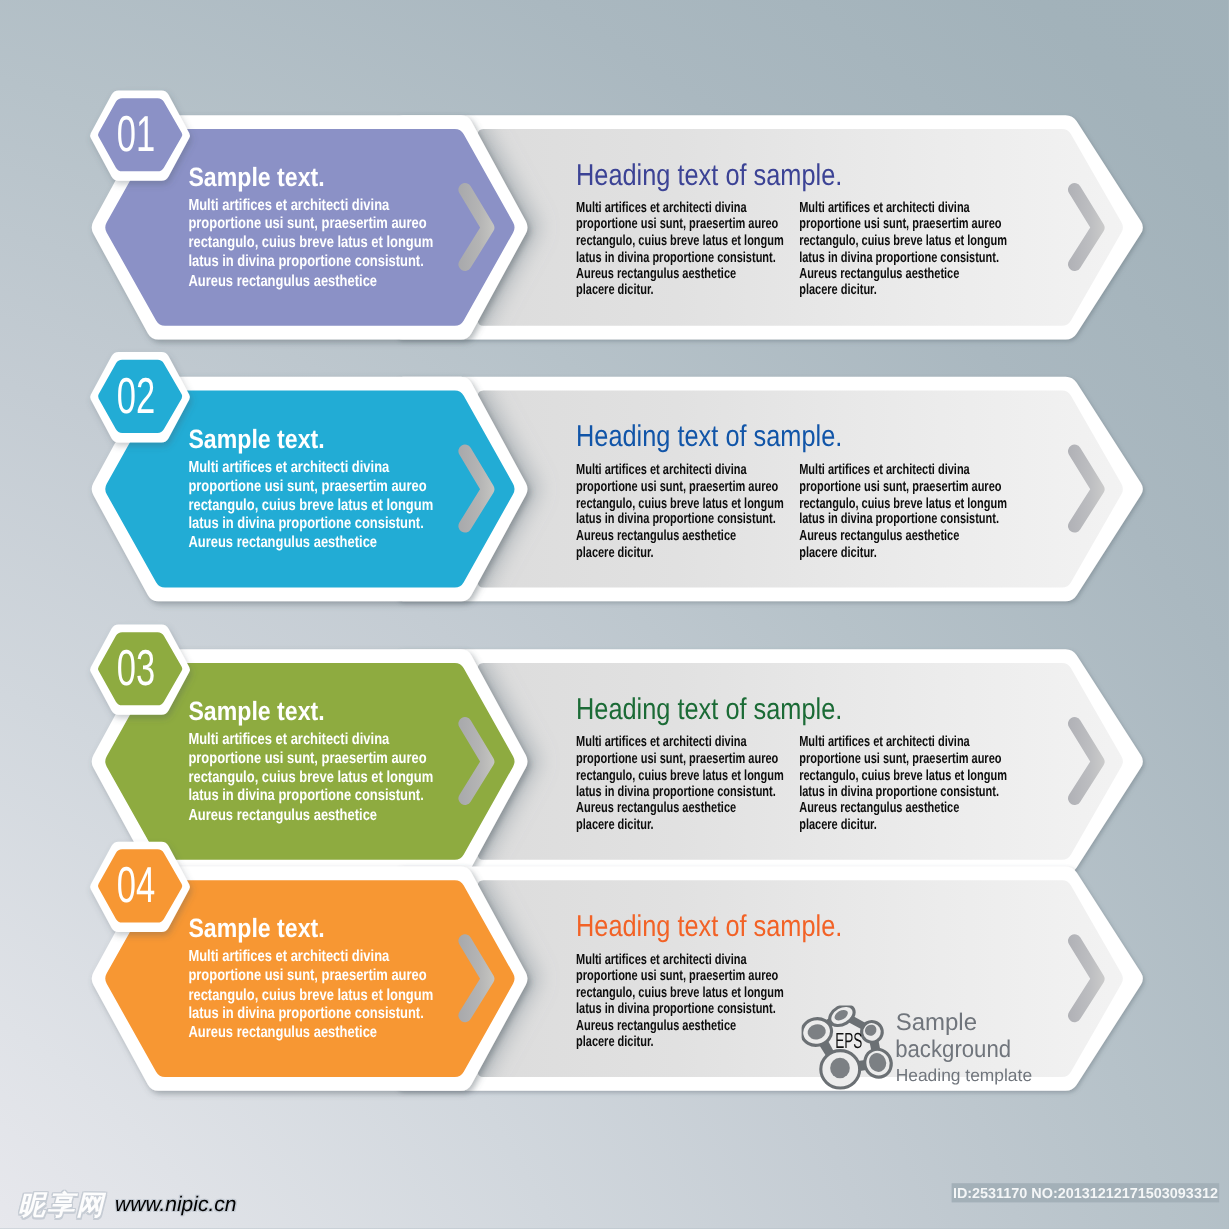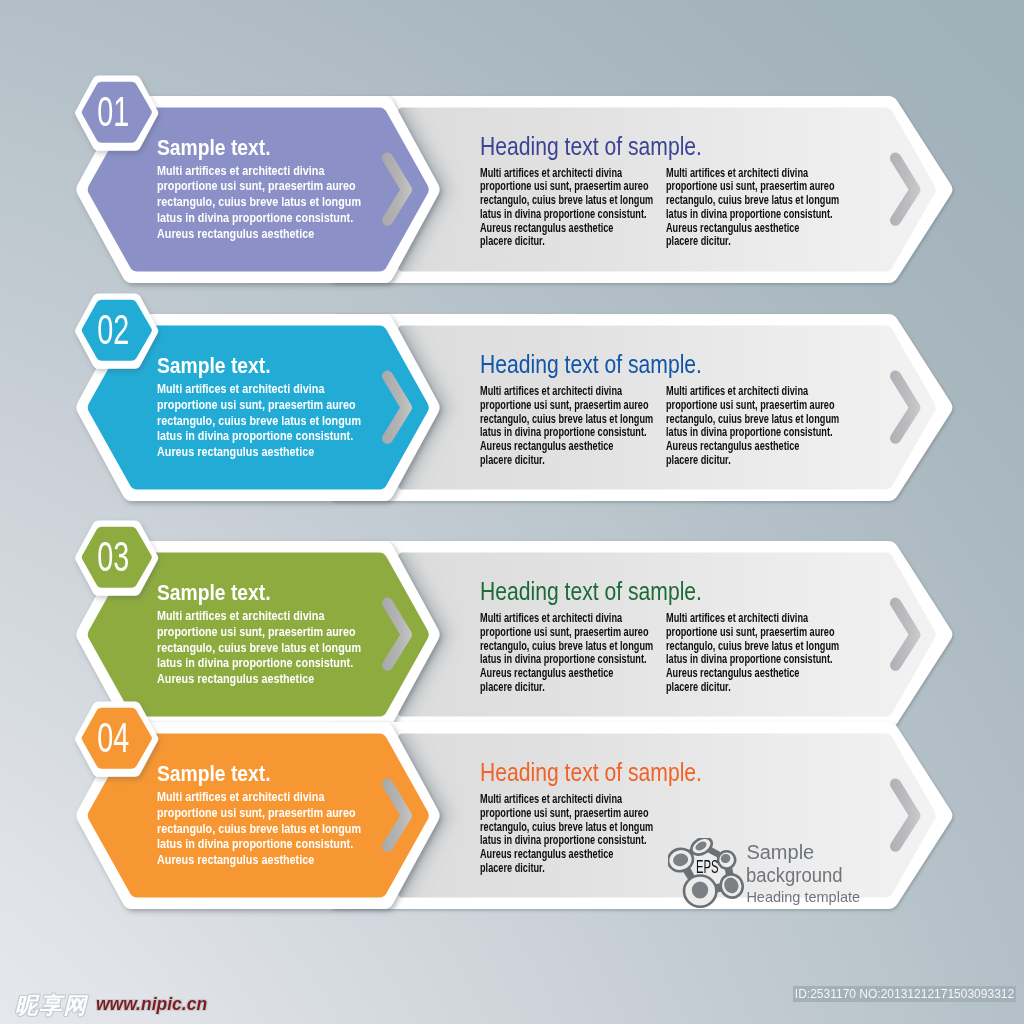--- a/index.html
+++ b/index.html
@@ -36,26 +36,26 @@
   #vecwrap{position:absolute;left:78.4px;top:2px;color:#70757c;}
   .vl1{position:absolute;left:0;top:1.5px;font-size:20px;line-height:20px;white-space:nowrap;}
   .vl2{position:absolute;left:0;top:25px;font-size:20px;line-height:20px;white-space:nowrap;transform:scaleX(0.924);transform-origin:0 0;}
   .vl3{position:absolute;left:0;top:50px;font-size:14.5px;line-height:15px;white-space:nowrap;}
 
   #watermark{position:absolute;left:15px;top:992px;height:26px;white-space:nowrap;}
   .wmcn{display:inline-block;font-family:"DejaVu Sans",sans-serif;font-weight:bold;font-style:italic;
         font-size:22.5px;line-height:26px;color:#fdfdfd;letter-spacing:1.8px;
         text-shadow:-1px 0 #c6ccd4,1px 0 #c6ccd4,0 -1px #c6ccd4,0 1px #c6ccd4,
                     -1px -1px #c6ccd4,1px -1px #c6ccd4,-1px 1px #c6ccd4,1px 1px #c6ccd4;text-align:center;}
-  .wmsite{display:inline-block;font-style:italic;font-weight:bold;font-size:17.5px;line-height:19px;
-        color:#7f1d1d;margin-left:8px;transform:translateY(-3px);
+  .wmsite{display:inline-block;font-style:italic;font-weight:normal;font-size:17.5px;line-height:19px;
+        color:#000000;margin-left:8px;transform:translateY(-3px);
         text-shadow:-1px 0 #c6ccd4,1px 0 #c6ccd4,0 -1px #c6ccd4,0 1px #c6ccd4,
                     -1px -1px #c6ccd4,1px -1px #c6ccd4,-1px 1px #c6ccd4,1px 1px #c6ccd4;}
   #idtag{position:absolute;left:793px;top:986px;width:223px;height:16px;
-        background:#a3b0b8;color:#f4f6f7;font-size:12px;line-height:16px;text-align:center;}
+        background:#a3b0b8;color:#f4f6f7;font-size:12px;line-height:16px;text-align:center;font-weight:bold;}
 </style>
 </head>
 <body>
 
 <div id="stage">
   <div class="bg"></div>
   <div id="rows">
       <div class="row" style="top: 55.5px; height: 280px;">
         <svg width="1024" height="280" viewBox="0 0 1024 280">
  <defs>

